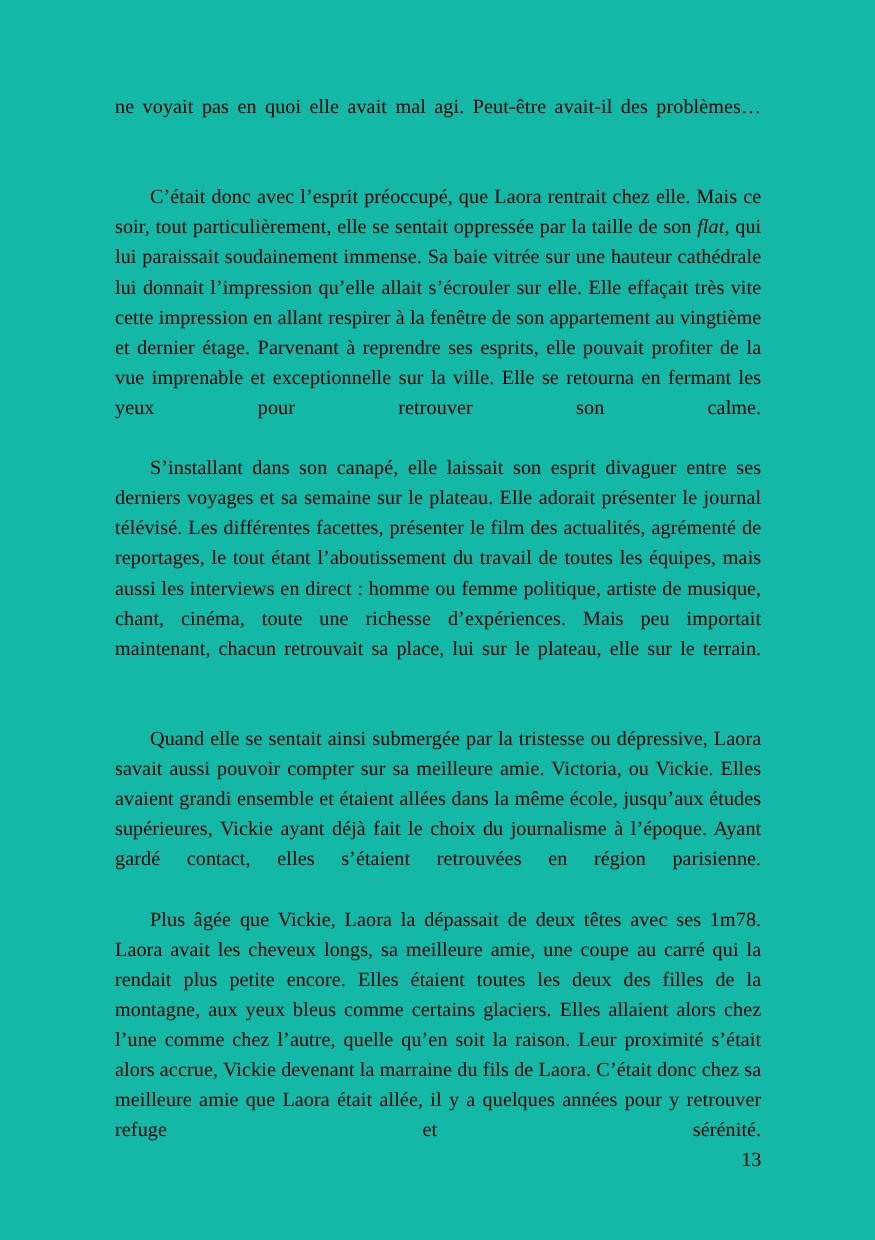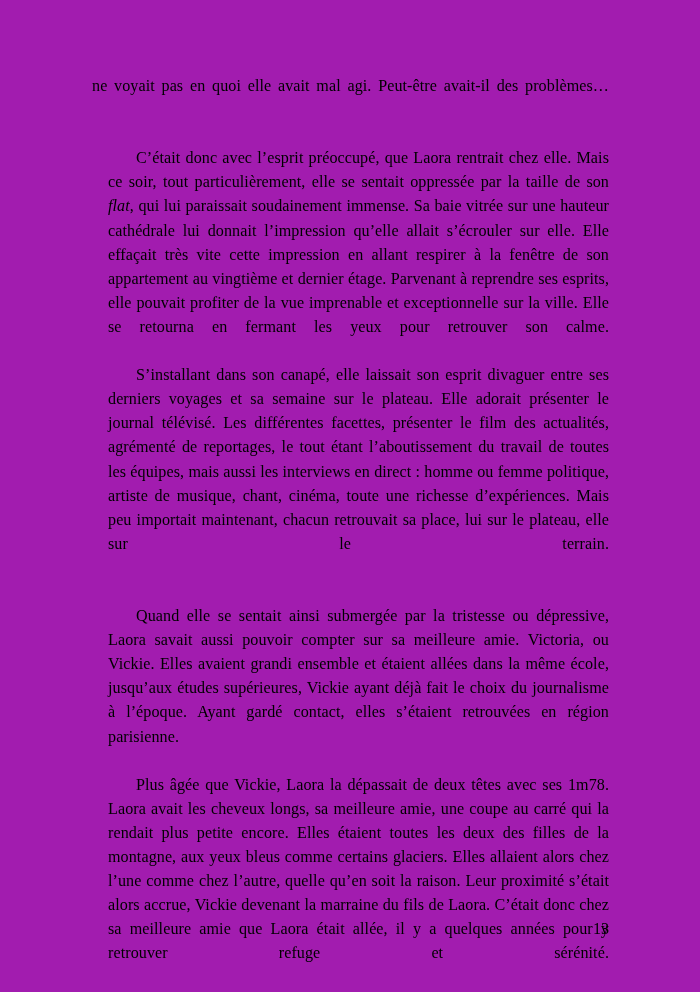--- a/index.html
+++ b/index.html
@@ -6,21 +6,21 @@
   html, body {
     margin: 0;
     padding: 0;
     background: #ffffff;
   }
 
   .page {
     position: relative;
     width: 700px;
     height: 992px;
-    background: #a21caf;
+    background: #14b8a6;
     margin: 0 auto;
     overflow: hidden;
     font-family: "Liberation Serif", "DejaVu Serif", serif;
     color: #000000;
     box-sizing: border-box;
   }
 
   .text-column {
     position: absolute;
     left: 92px;
@@ -36,21 +36,20 @@
     text-justify: inter-word;
     hyphens: none;
     -webkit-hyphens: none;
     letter-spacing: 0.005em;
     word-spacing: 0.004em;
   }
 
   
   .para.indent {
     text-indent: 28px;
-    margin-left: 16px;
   }
 
   .para.no-indent {
     text-indent: 0;
   }
 
   
   .para.gap-before {
     margin-top: 24.1px;
   }

